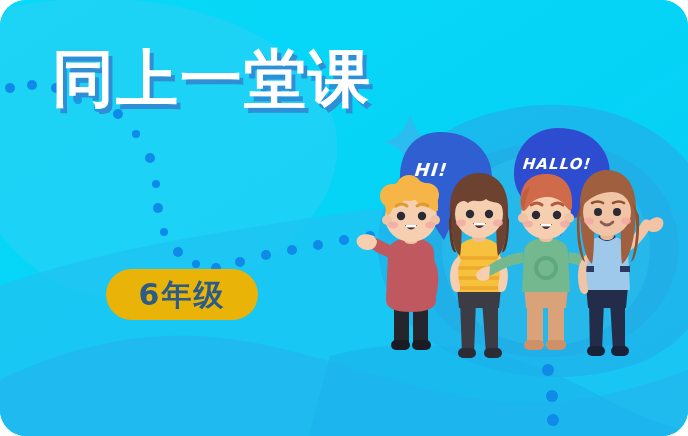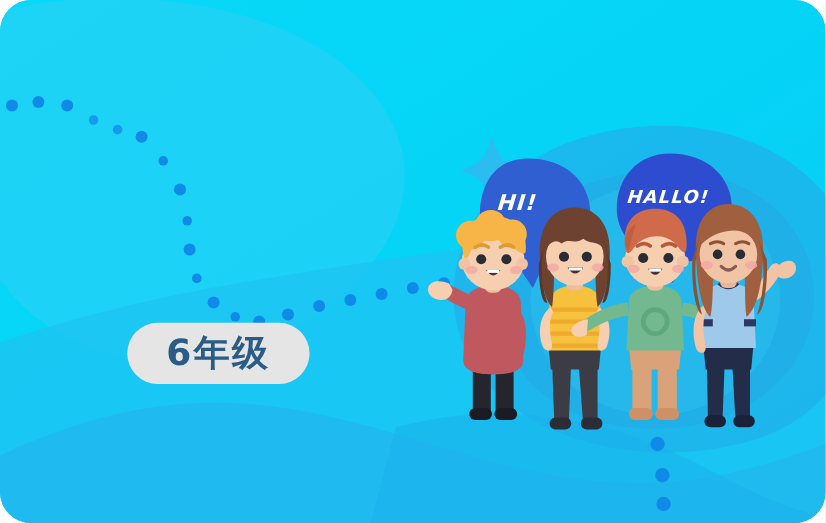--- a/index.html
+++ b/index.html
@@ -26,21 +26,21 @@
   }
   #subject{
     position:absolute;left:108px;top:195px;
     font-size:56px;line-height:1;font-weight:700;
     color:#1f5f96;letter-spacing:4px;white-space:nowrap;
     font-family:"DejaVu Sans","Liberation Sans",sans-serif;
   }
   #grade-pill{
     position:absolute;left:106px;top:269px;
     width:152px;height:51px;border-radius:26px;
-    background:#e5e5e5;
+    background:#eab308;
     display:flex;align-items:center;justify-content:center;
   }
   #grade-label{
     font-size:30px;font-weight:700;color:#2a5c86;letter-spacing:2px;
     font-family:"DejaVu Sans","Liberation Sans",sans-serif;
     line-height:1;
   }
 
   
   .bubble-text{
@@ -111,20 +111,21 @@
         <circle cx="552" cy="396" r="6"></circle>
         <circle cx="553" cy="420" r="6"></circle>
       </g>
       <g fill="#1495ea" opacity="0.9">
         <circle cx="78" cy="100" r="4"></circle>
         <circle cx="98" cy="108" r="4"></circle>
       </g>
     </g>
   </svg>
 
+  <div id="title">同上一堂课</div>
 
   <div id="grade-pill">
     <span id="grade-label">6年级</span>
   </div>
 
   <svg class="layer" viewBox="0 0 688 436" xmlns="http://www.w3.org/2000/svg">
 
     <g>
       <path d="M 440 132 C 472 132 492 152 492 178 C 492 202 474 220 452 223
                L 444 240 L 432 222 C 412 216 400 199 400 178 C 400 152 414 132 440 132 Z" fill="#2f5fd0"></path>

